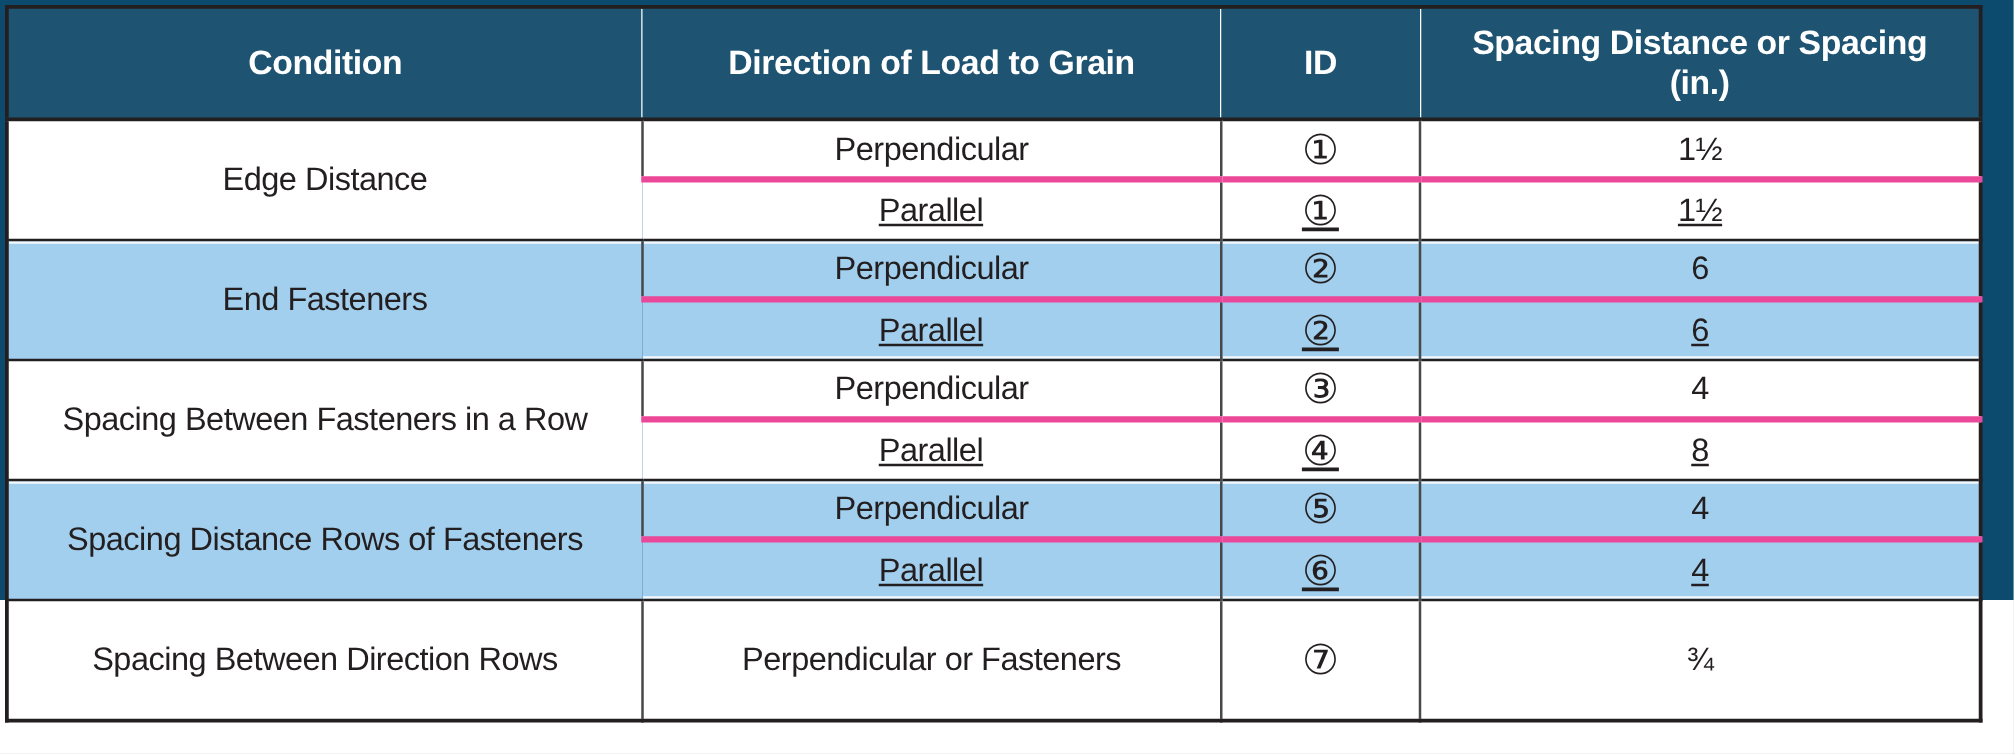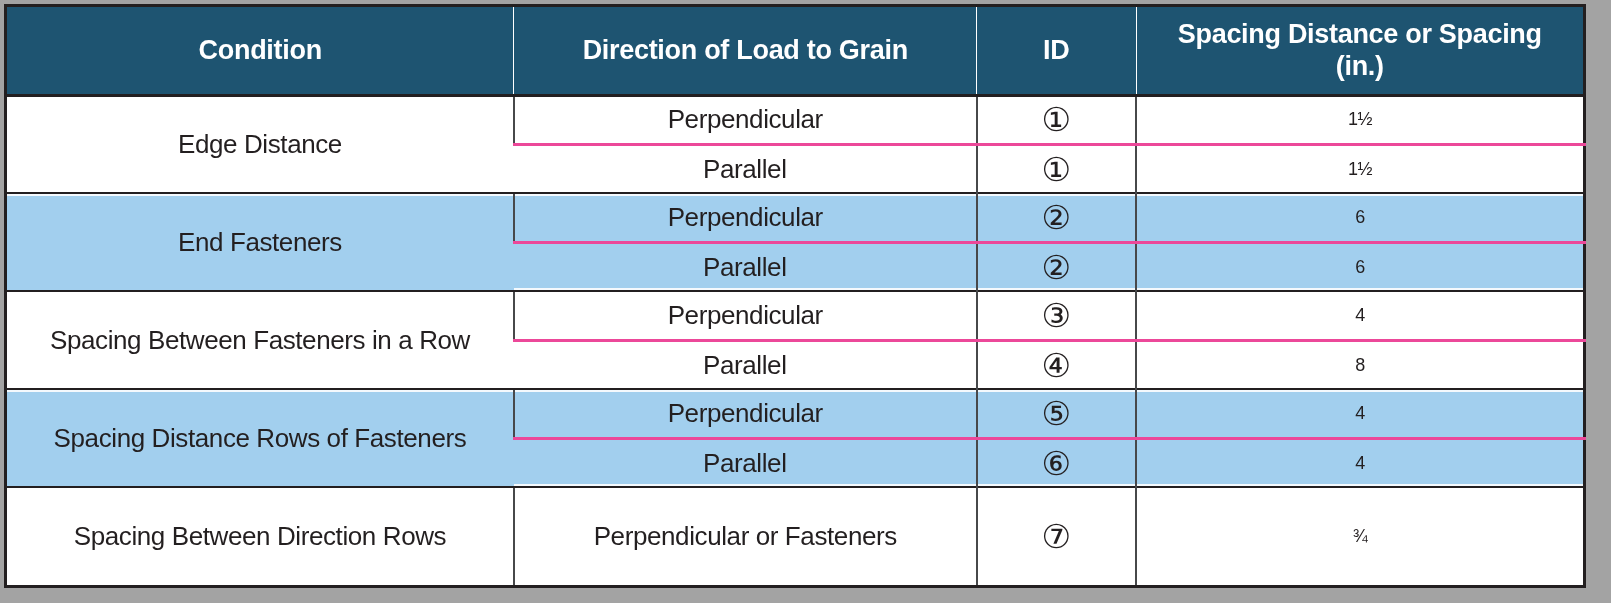--- a/index.html
+++ b/index.html
@@ -6,22 +6,22 @@
   html, body { background: #ffffff; }
   body {
     width: 1611px;
     height: 603px;
     font-family: "Liberation Sans", sans-serif;
     color: #231f20;
     overflow: hidden;
   }
   .page {
     width: 1611px;
-    height: 603px;
-    background: #a3a3a3;
+    height: 480px;
+    background: #0c4a6e;
     padding: 4px 25px 15px 4px;
   }
   table.spacing-table {
     width: 100%;
     height: 100%;
     border-collapse: collapse;
     table-layout: fixed;
     border: 3px solid #231f20;
   }
   col.c-condition { width: 32.2%; }
@@ -54,37 +54,37 @@
     font-size: 26px;
     letter-spacing: -0.4px;
     background: #ffffff;
     padding: 2px 8px;
   }
   tbody td + td { border-left: 2px solid #47484a; }
 
   
   tbody tr.g-first td { border-top: 2px solid #231f20; }
   
-  tbody tr.g-second td { border-top: 3px solid #ec4899; }
+  tbody tr.g-second td { border-top: 5px solid #ec4899; text-decoration: underline; }
 
   
   tbody.shaded td { background: #a2cfee; }
   tbody.shaded tr.g-first td { box-shadow: inset 0 2px 0 #f4f9fd; }
   tbody.shaded tr.g-second td { box-shadow: inset 0 -2px 0 #f4f9fd; }
   tbody.shaded td.cell-condition {
     box-shadow: inset 0 2px 0 #f4f9fd, inset 0 -2px 0 #f4f9fd;
   }
 
   td.cell-id {
     font-family: "DejaVu Sans", sans-serif;
     font-size: 33px;
     letter-spacing: 0;
     font-weight: 400;
   }
-  td.cell-value { font-size: 18px; }
+  td.cell-value { font-size: 26px; }
 </style>
 </head>
 <body>
 
 <div class="page">
   <table class="spacing-table">
     <colgroup>
       <col class="c-condition">
       <col class="c-direction">
       <col class="c-id">

